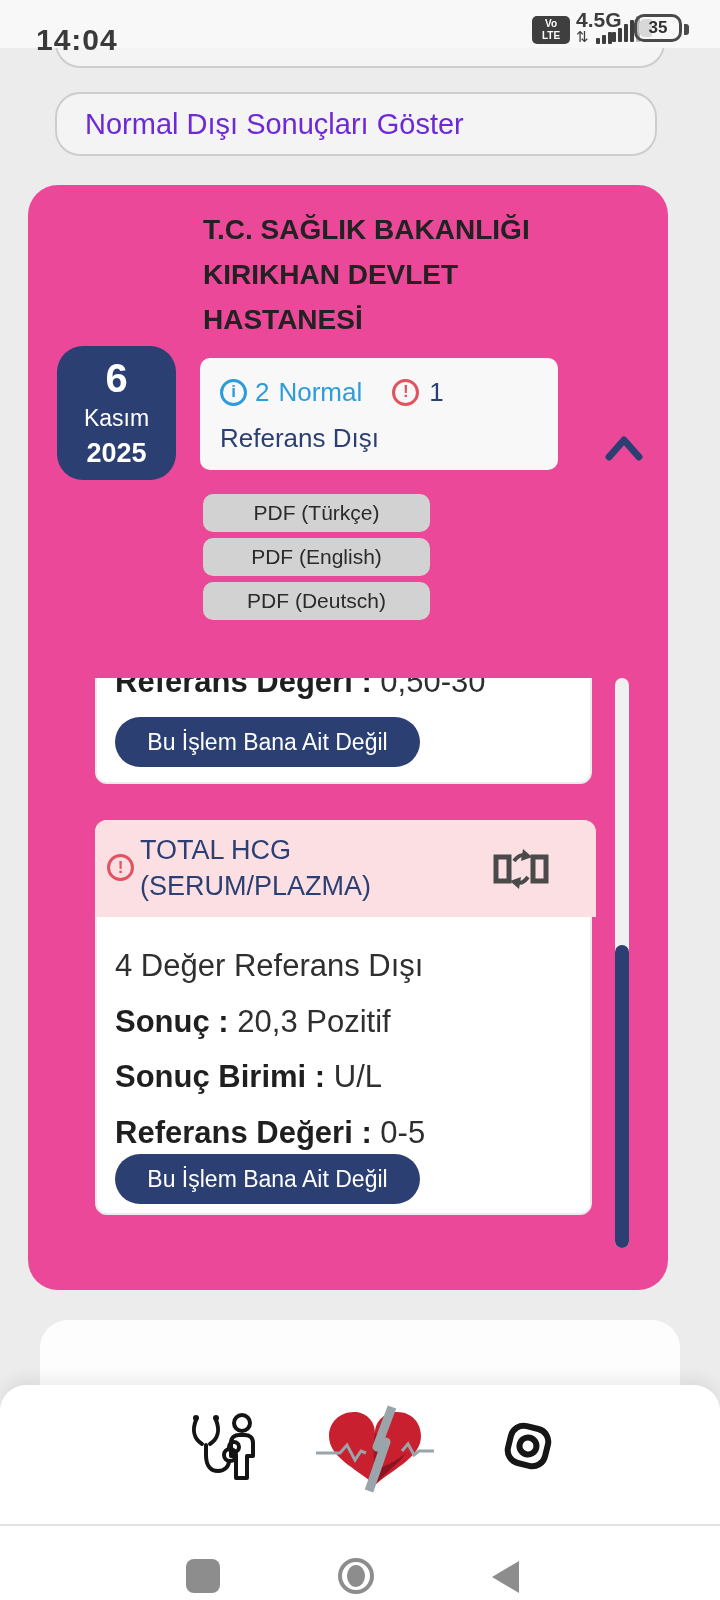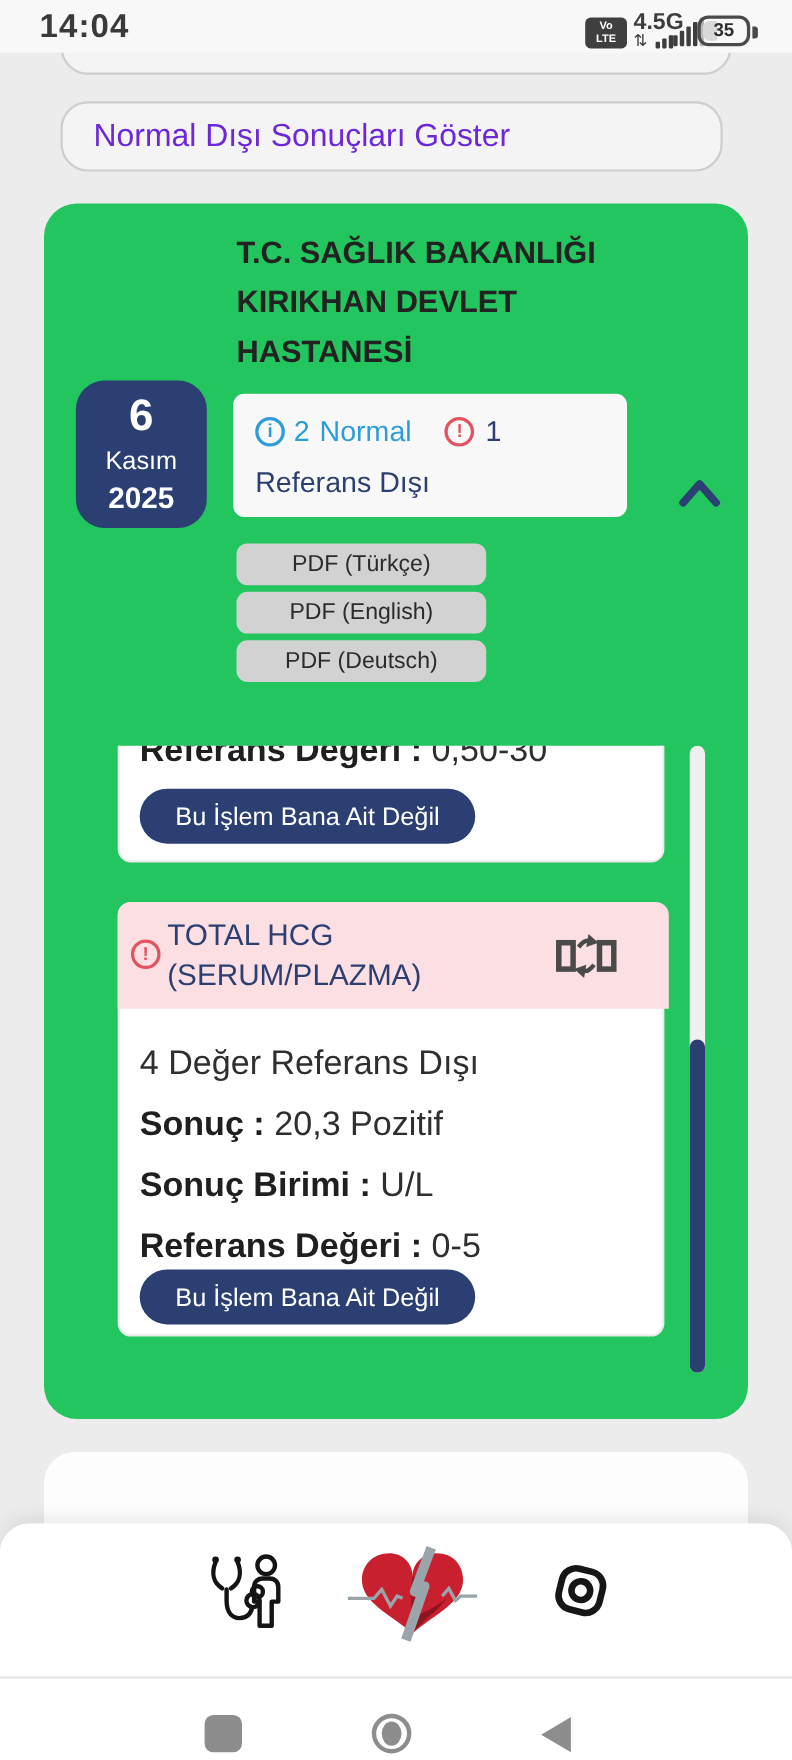--- a/index.html
+++ b/index.html
@@ -5,21 +5,21 @@
   html,body{margin:0;padding:0;background:#d8d8d8;}
   #screen{
     position:relative;width:720px;height:1600px;margin:0 auto;
     background:#ececec;overflow:hidden;
     font-family:"Liberation Sans",sans-serif;color:#2f2f2f;
   }
   .abs{position:absolute;}
 
   
   .status-bar{left:0;top:0;width:720px;height:48px;background:#f8f8f8;z-index:40;}
-  .time{left:36px;top:8px;font-size:30px;font-weight:700;color:#3a3a3a;letter-spacing:1px;}
+  .time{left:36px;top:23px;font-size:30px;font-weight:700;color:#3a3a3a;letter-spacing:1px;}
   .volte{left:532px;top:16px;width:38px;height:28px;background:#3f3f3f;border-radius:5px;
          color:#fff;font-size:10px;font-weight:700;text-align:center;line-height:12px;padding-top:2px;box-sizing:border-box;}
   .net-type{left:576px;top:8px;font-size:21px;font-weight:700;color:#3d3d3d;}
   .updown{left:576px;top:28px;font-size:15px;color:#3d3d3d;}
   .bars{display:flex;align-items:flex-end;}
   .bars i{display:block;width:4px;margin-right:2px;background:#3d3d3d;border-radius:1px;}
   .bars-small{left:596px;top:32px;}
   .bars-big{left:612px;top:16px;}
   .bar-light{background:#b9b9b9 !important;}
   .battery{left:634px;top:14px;width:48px;height:28px;border:3px solid #4a4a4a;border-radius:10px;box-sizing:border-box;}
@@ -27,21 +27,21 @@
   .battery-num{position:absolute;left:0;top:1px;width:100%;text-align:center;font-size:17px;font-weight:700;color:#2f2f2f;}
   .battery-nub{left:684px;top:24px;width:5px;height:11px;background:#4a4a4a;border-radius:0 3px 3px 0;}
 
   
   .pill{background:#f4f4f4;border:2px solid #cdcdcd;border-radius:25px;box-sizing:border-box;}
   .pill-partial{left:55px;top:14px;width:610px;height:54px;z-index:10;}
   .pill-filter{left:55px;top:92px;width:602px;height:64px;display:flex;align-items:center;padding-left:28px;
                font-size:29px;color:#6d28d9;z-index:10;}
 
   
-  .main-card{left:40px;top:185px;width:640px;height:1105px;background:#22c55e;border-radius:30px;z-index:5;}
+  .main-card{left:28px;top:185px;width:640px;height:1105px;background:#ec4899;border-radius:30px;z-index:5;}
   .hospital-title{left:175px;top:22px;width:380px;font-size:28px;font-weight:700;color:#222;line-height:45px;}
   .date-badge{left:29px;top:161px;width:119px;height:134px;background:#2b3f72;border-radius:26px;
               display:flex;flex-direction:column;align-items:center;justify-content:center;color:#fff;}
   .date-day{font-size:40px;font-weight:700;line-height:46px;}
   .date-month{font-size:23px;line-height:34px;}
   .date-year{font-size:27px;font-weight:700;line-height:36px;}
   .summary-box{left:172px;top:173px;width:358px;height:112px;background:#f8f8f8;border-radius:10px;padding:14px 0 0 20px;box-sizing:border-box;}
   .summary-line{display:flex;align-items:center;height:40px;font-size:26px;}
   .circ-icon{display:inline-flex;align-items:center;justify-content:center;width:27px;height:27px;border-radius:50%;
              box-sizing:border-box;font-weight:700;font-size:17px;flex:0 0 auto;}

